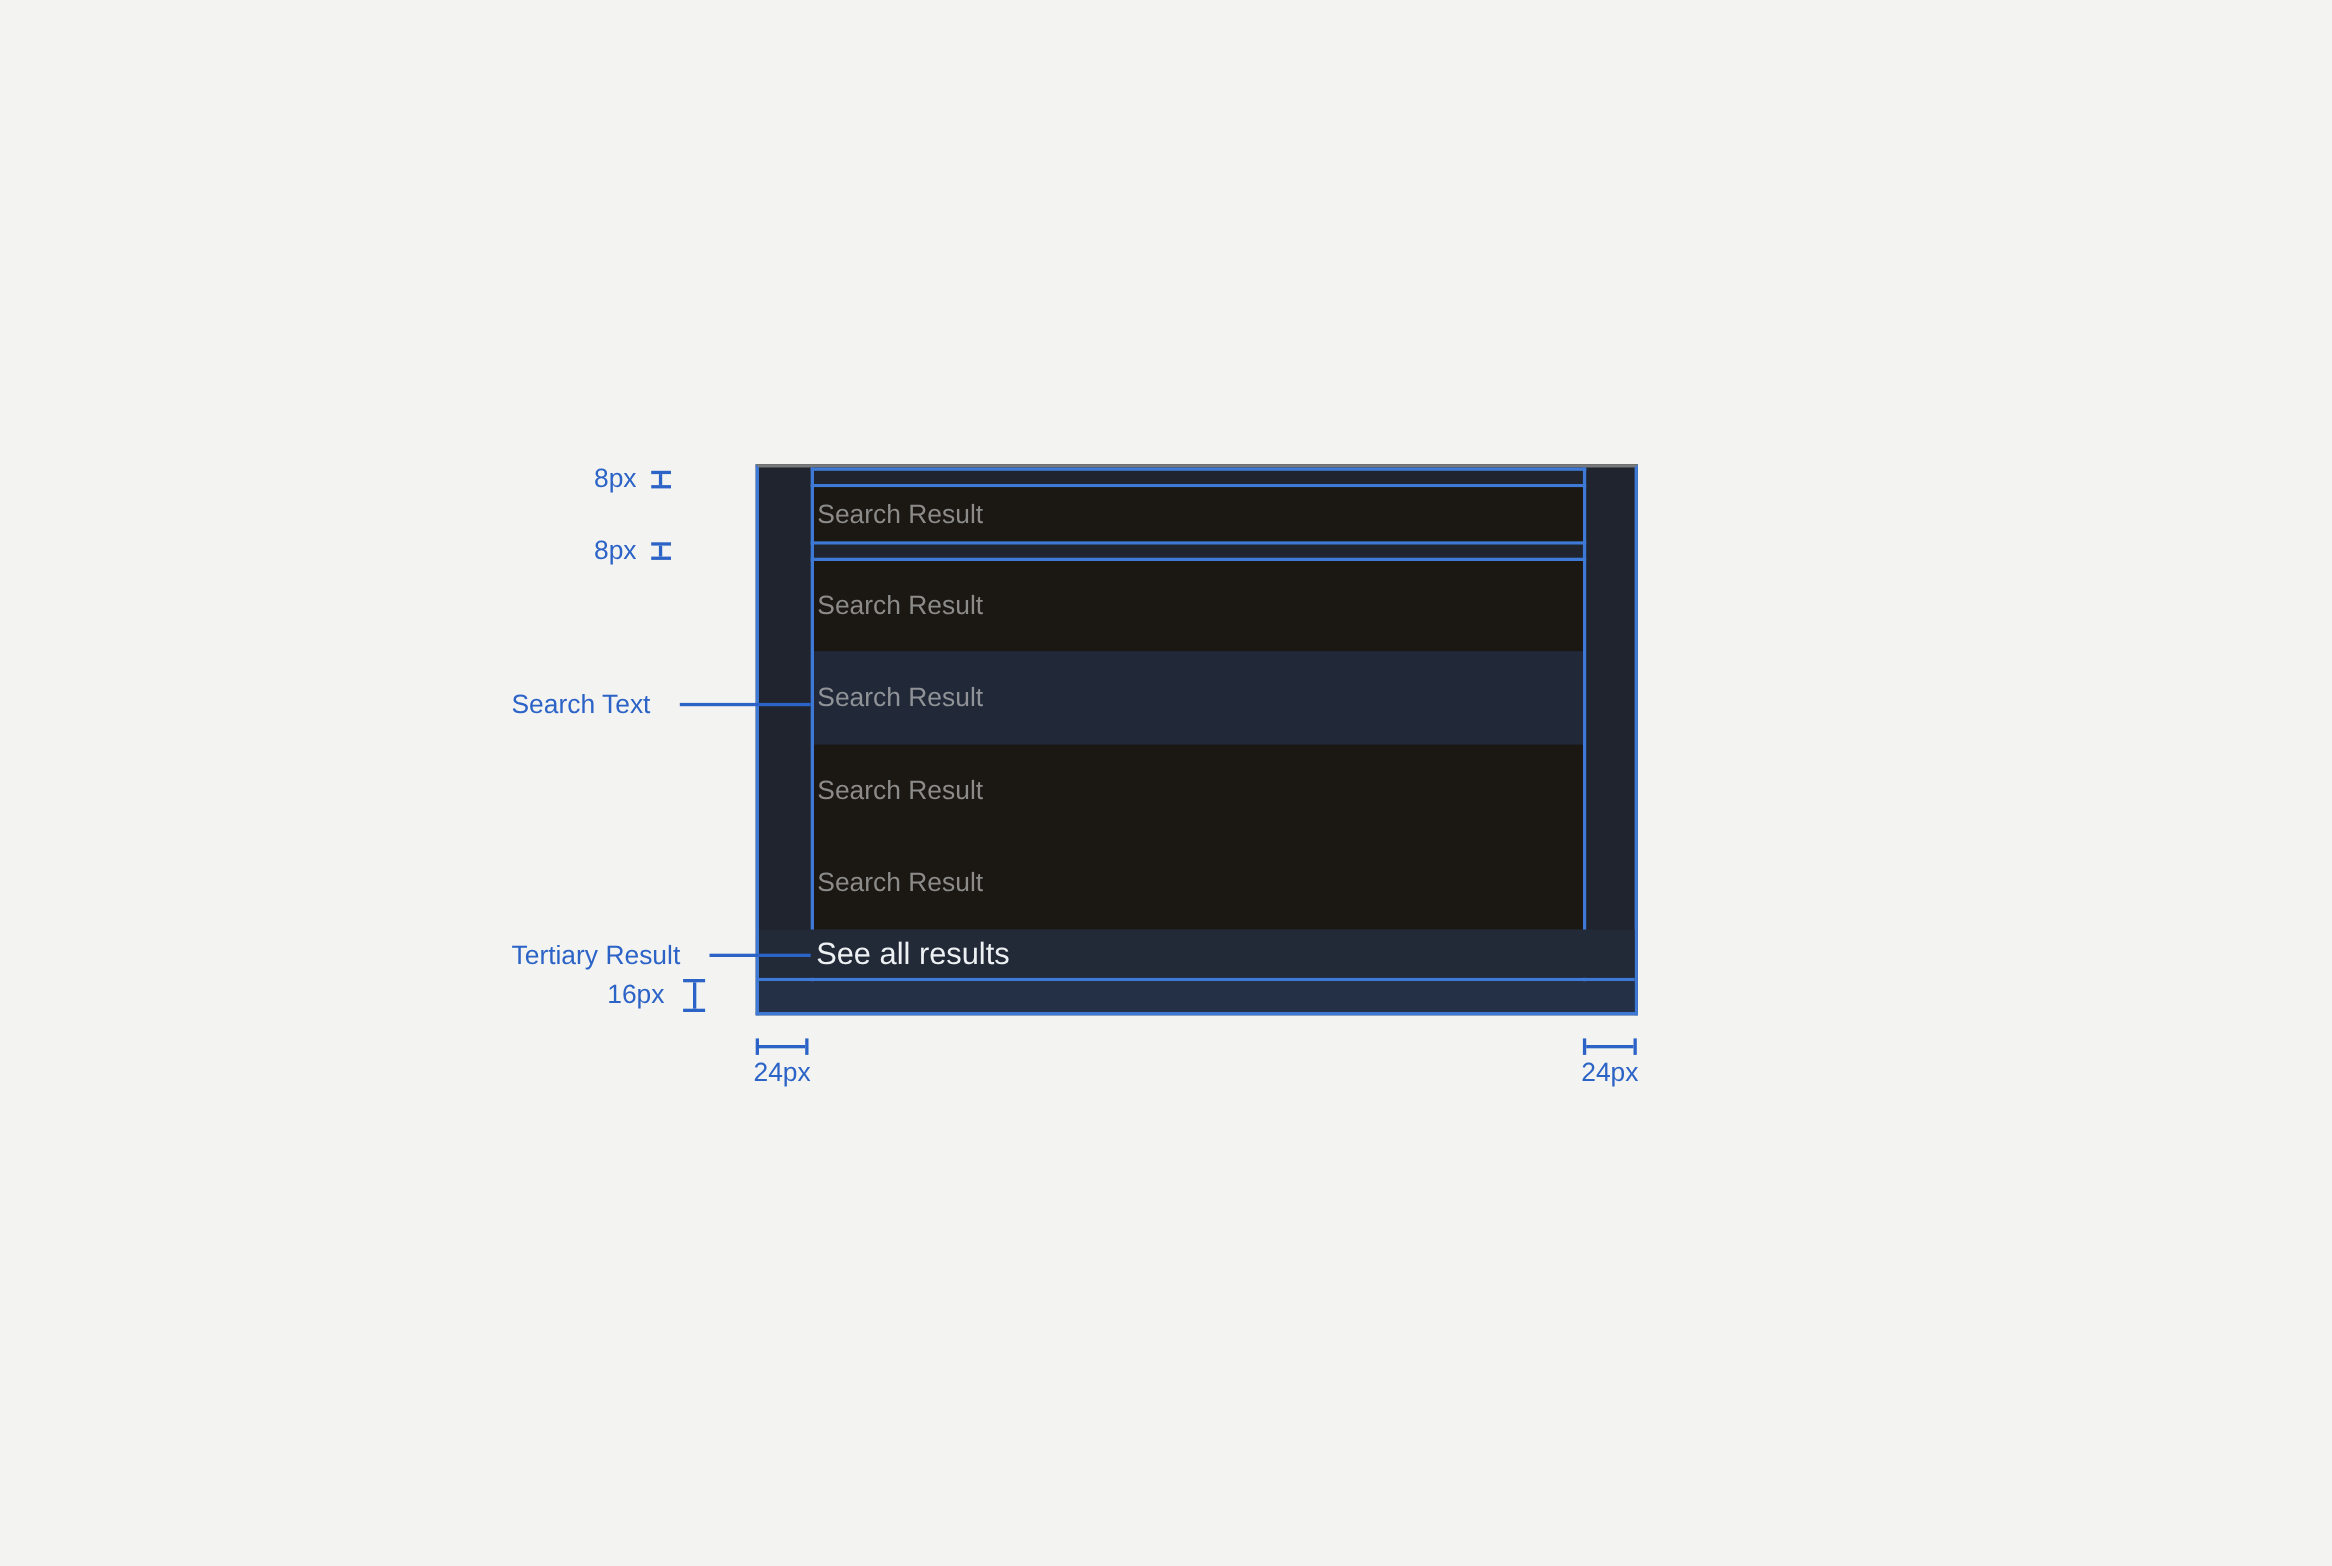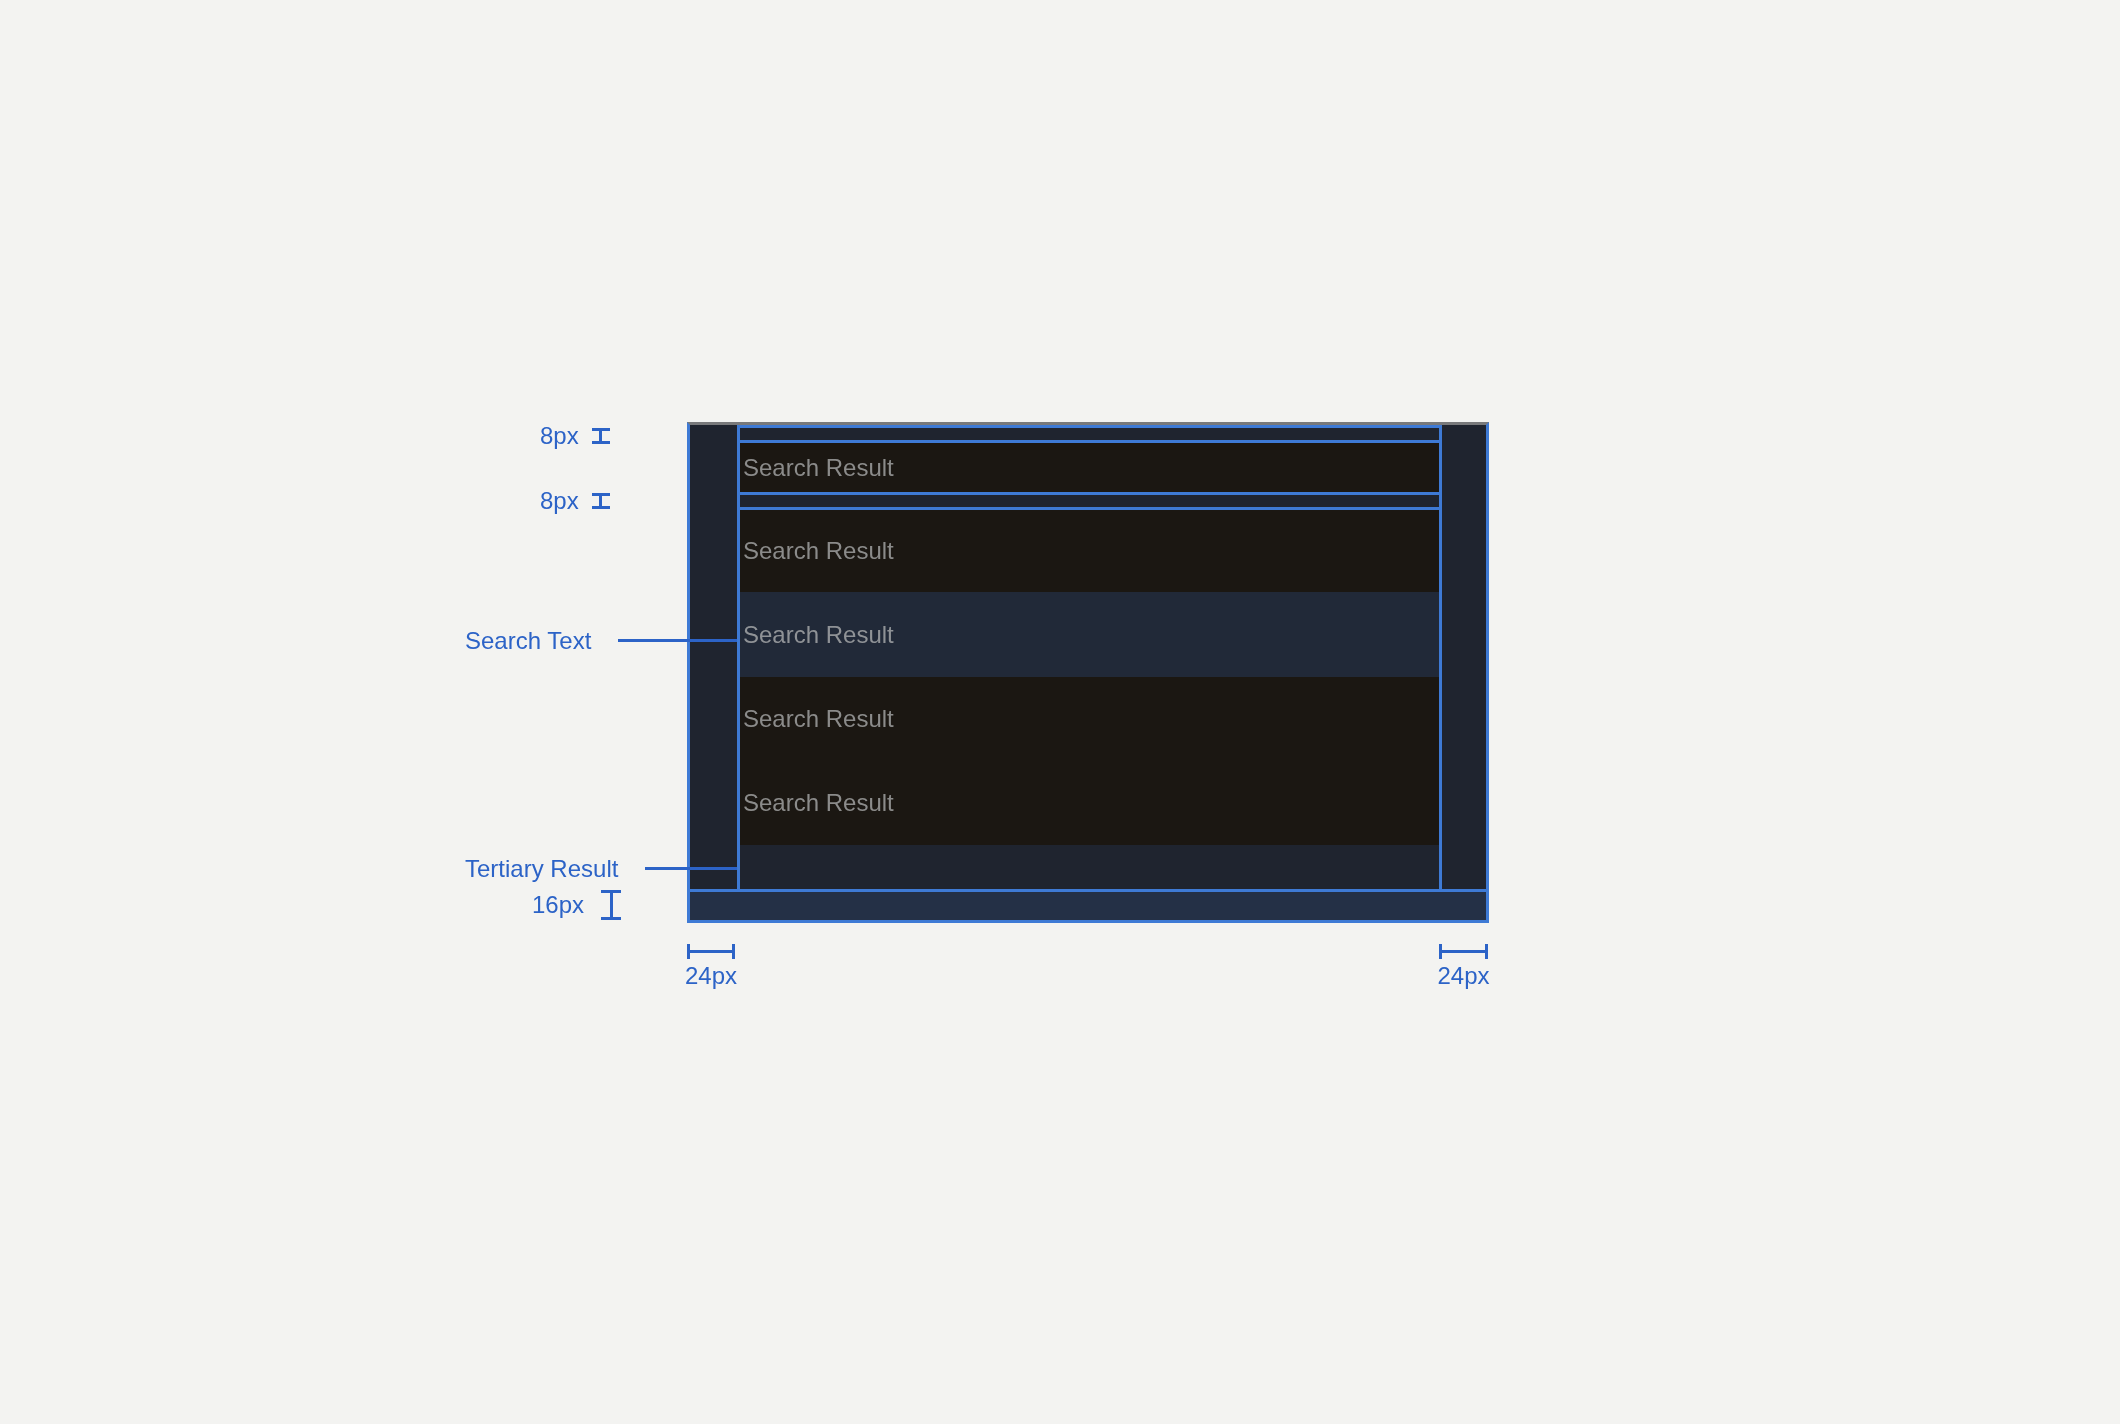--- a/index.html
+++ b/index.html
@@ -62,21 +62,21 @@
   .bottom-strip { left:0; top:467px; width:796px; height:28px; background:#243046; }
 
   
   .annot { position:absolute; color:#2c63c7; font-size:24px; }
   .annot-flex {
     display:flex; align-items:center; justify-content:flex-start;
     gap:13px; height:30px;
   }
   .a-8px-1 { left:540px; top:421px; width:140px; }
   .a-8px-2 { left:540px; top:486px; width:140px; }
-  .a-16px  { left:532px; top:890px; width:140px;gap:17px; }
+  .a-16px  { left:552px; top:890px; width:140px;gap:17px; }
   .a-simple   { left:465px; top:627px; height:28px; display:flex; align-items:center; }
   .a-tertiary { left:465px; top:855px; height:28px; display:flex; align-items:center; }
   .t-24-left  { left:683px; top:962px; width:56px; text-align:center; }
   .t-24-right { left:1435px; top:962px; width:57px; text-align:center; }
 
   .leader { position:absolute; height:3px; background:#2c63c7; }
   .leader-simple   { left:618px; top:639px; width:119px; }
   .leader-tertiary { left:645px; top:867px; width:92px; }
 
   
@@ -123,20 +123,21 @@
     <div class="guide guide-h g1"></div>
     <div class="guide guide-h g2"></div>
     <div class="guide guide-h g3"></div>
 
     <div class="result-row r1">Search Result</div>
     <div class="result-row r2">Search Result</div>
     <div class="result-row r3">Search Result</div>
     <div class="result-row r4">Search Result</div>
     <div class="result-row r5">Search Result</div>
 
+    <div class="see-all">See all results</div>
 
     <div class="guide-h-full"></div>
     <div class="bottom-strip"></div>
   </div>
 
   <div class="annot annot-flex a-8px-1">
     <span>8px</span>
     <span class="v-measure"></span>
   </div>
   <div class="annot annot-flex a-8px-2">

